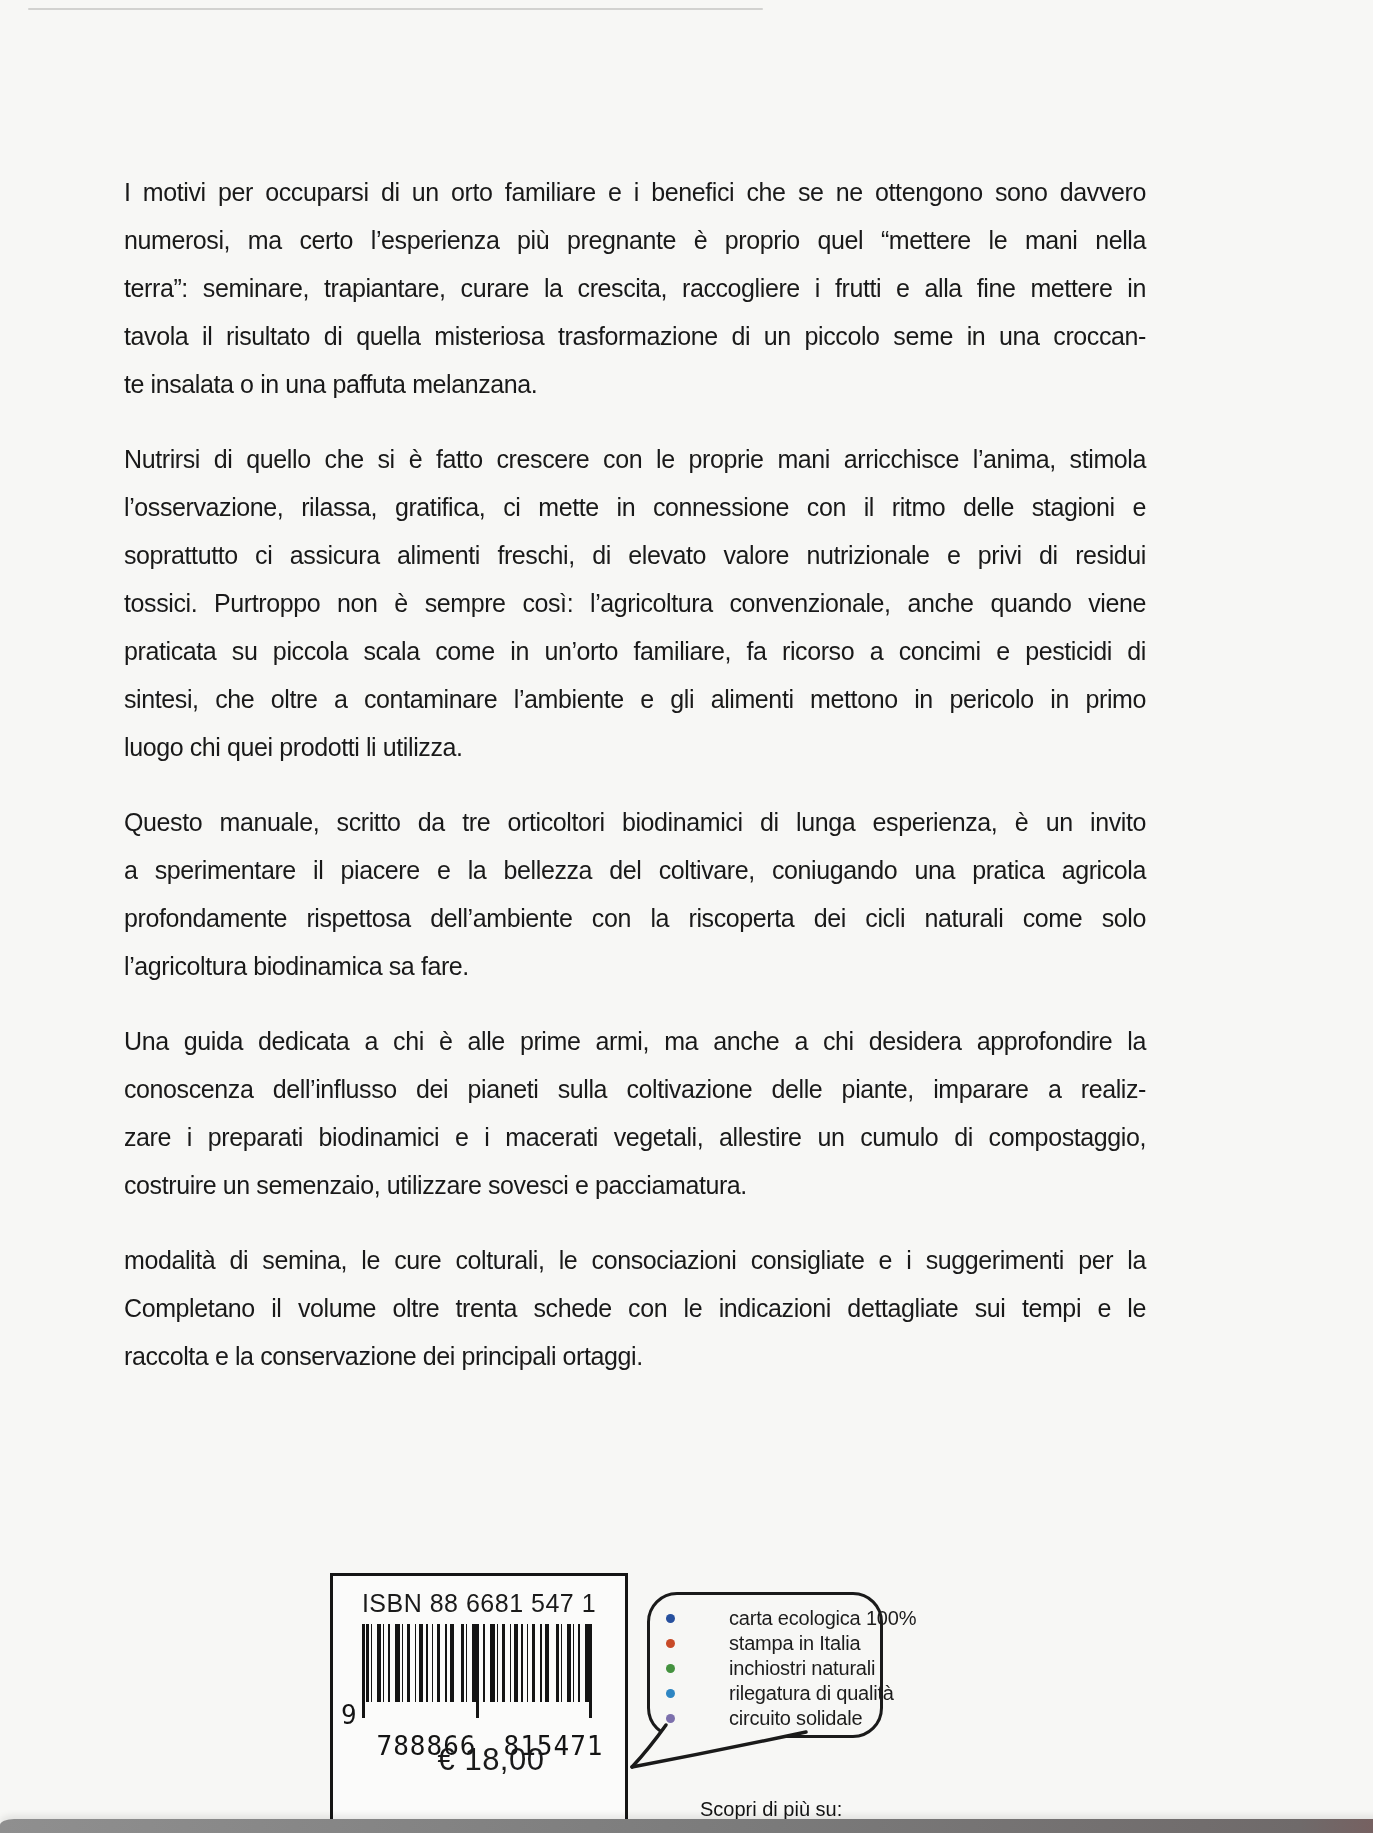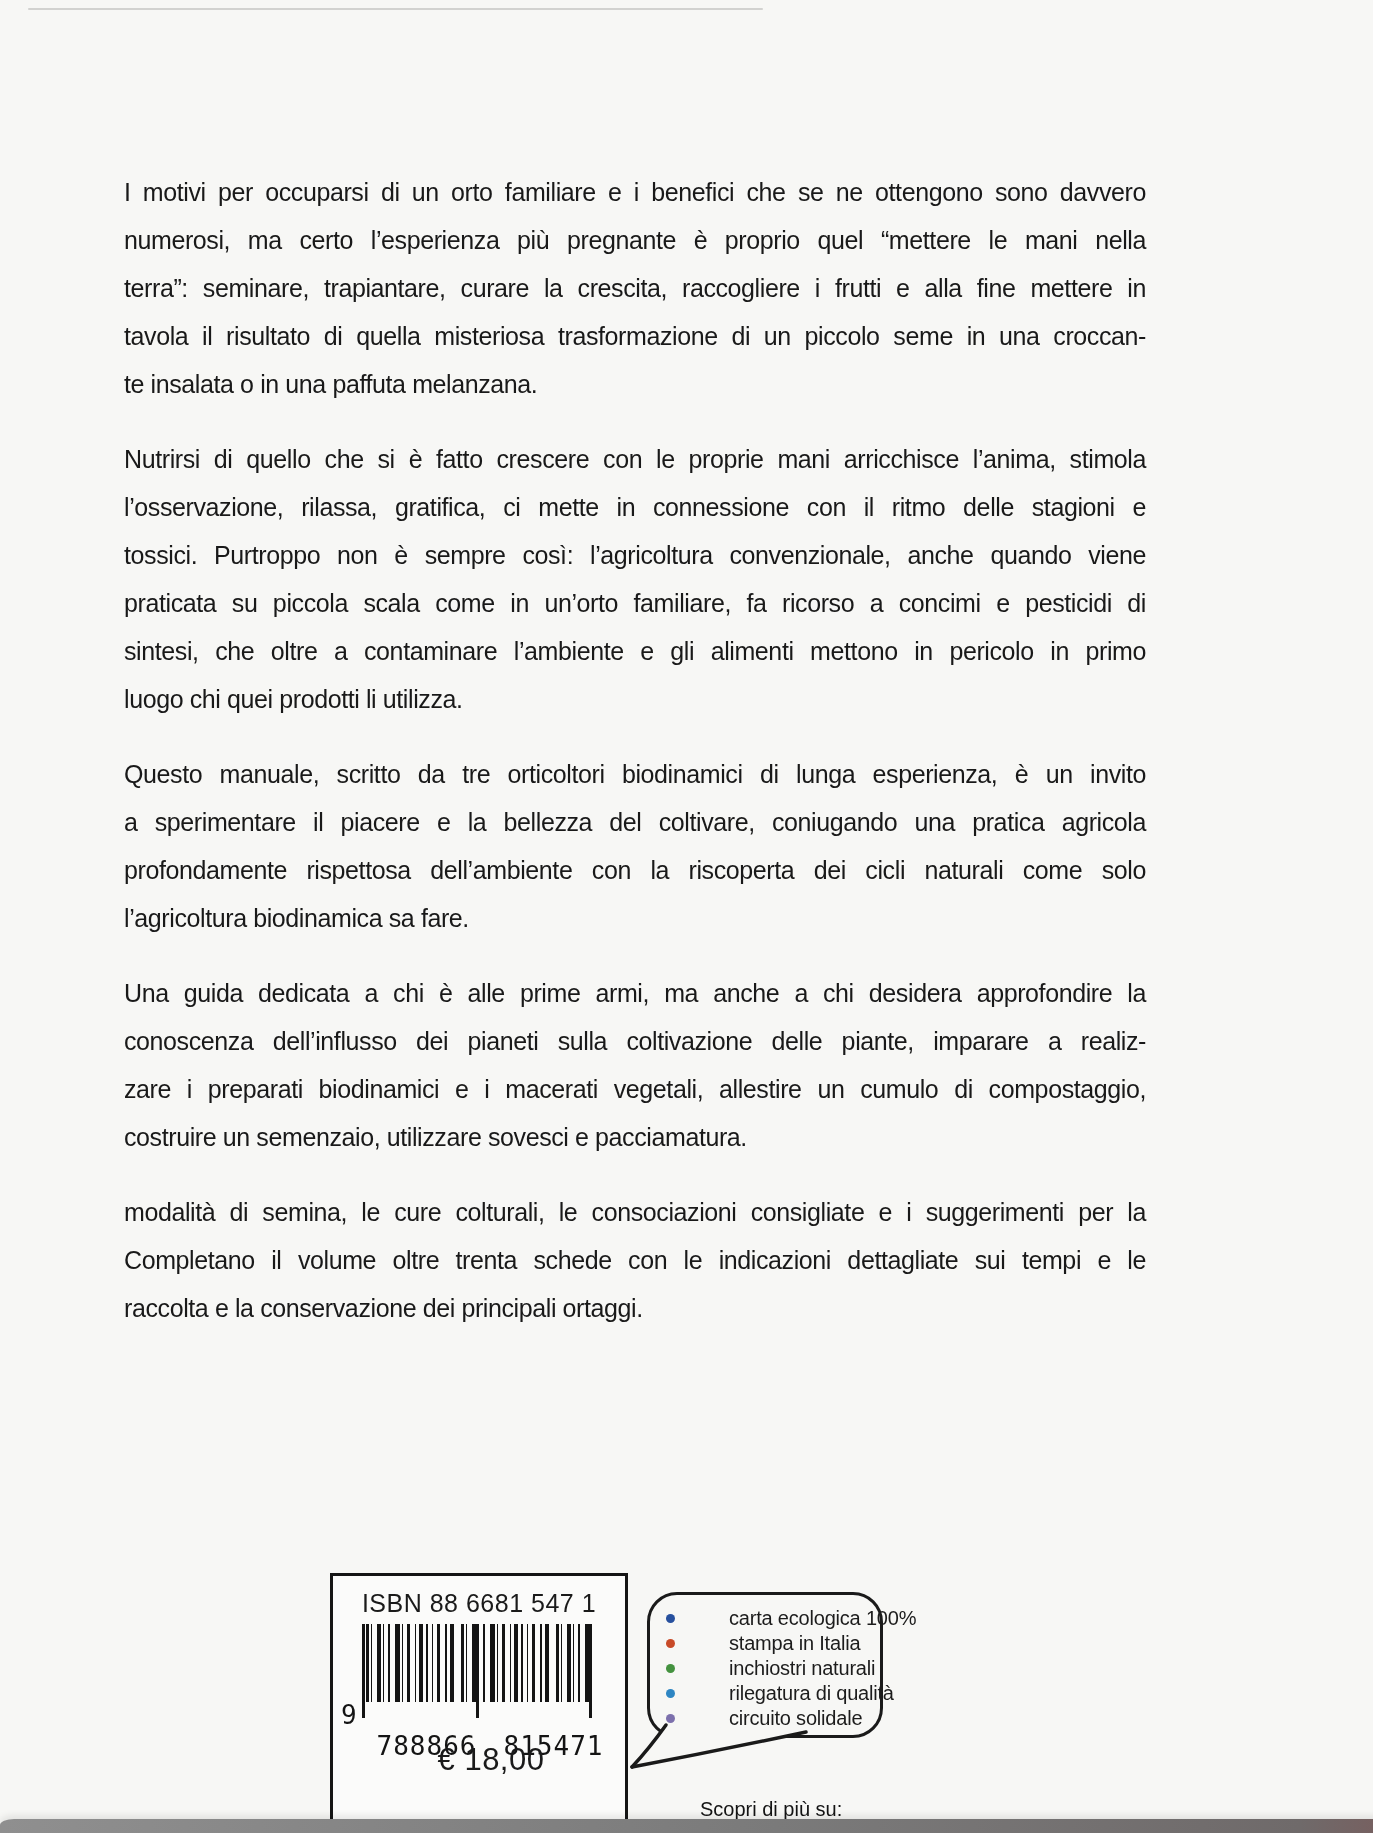--- a/index.html
+++ b/index.html
@@ -82,20 +82,21 @@
     <div class="para">
       <div class="jl">I motivi per occuparsi di un orto familiare e i benefici che se ne ottengono sono davvero</div>
       <div class="jl">numerosi, ma certo l’esperienza più pregnante è proprio quel “mettere le mani nella</div>
       <div class="jl">terra”: seminare, trapiantare, curare la crescita, raccogliere i frutti e alla fine mettere in</div>
       <div class="jl">tavola il risultato di quella misteriosa trasformazione di un piccolo seme in una croccan-</div>
       <div class="ll">te insalata o in una paffuta melanzana.</div>
     </div>
     <div class="para">
       <div class="jl">Nutrirsi di quello che si è fatto crescere con le proprie mani arricchisce l’anima, stimola</div>
       <div class="jl">l’osservazione, rilassa, gratifica,  ci mette in connessione con il ritmo delle stagioni e</div>
+      <div class="jl">soprattutto ci assicura alimenti freschi, di elevato valore nutrizionale e privi di residui</div>
       <div class="jl">tossici.  Purtroppo non è sempre così: l’agricoltura convenzionale, anche quando viene</div>
       <div class="jl">praticata su piccola scala come in un’orto familiare, fa ricorso a concimi e pesticidi di</div>
       <div class="jl">sintesi, che oltre a contaminare l’ambiente e gli alimenti mettono in pericolo in primo</div>
       <div class="ll">luogo chi quei prodotti li utilizza.</div>
     </div>
     <div class="para">
       <div class="jl">Questo manuale, scritto da tre orticoltori biodinamici di lunga esperienza, è un invito</div>
       <div class="jl">a sperimentare il piacere e la bellezza del coltivare, coniugando una pratica agricola</div>
       <div class="jl">profondamente rispettosa dell’ambiente con la riscoperta dei cicli naturali come solo</div>
       <div class="ll">l’agricoltura biodinamica sa fare.</div>

